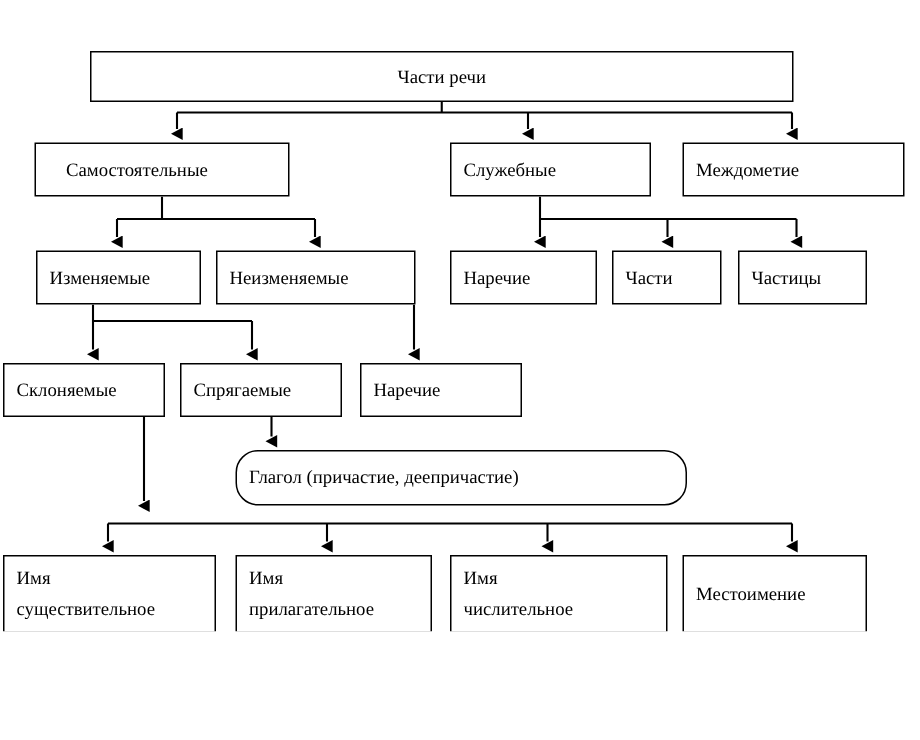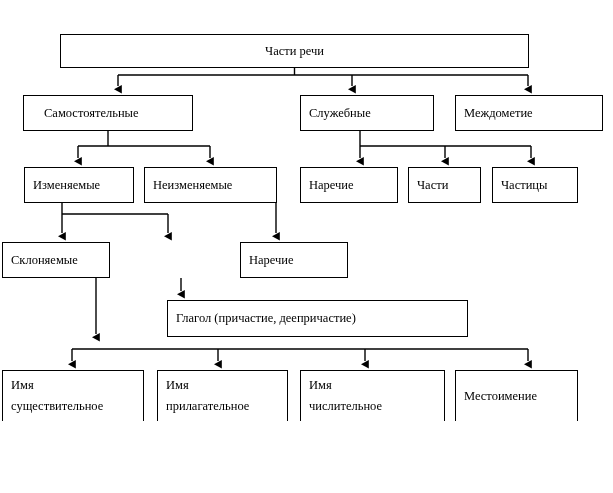--- a/index.html
+++ b/index.html
@@ -154,26 +154,29 @@
   </div>
 
   <div class="node align-left" style="left:492px; top:167px; width:86px; height:36px;">
     <span class="node-label">Частицы</span>
   </div>
 
   <div class="node align-left" style="left:2px; top:242px; width:108px; height:36px;">
     <span class="node-label">Склоняемые</span>
   </div>
 
+  <div class="node align-left" style="left:120px; top:242px; width:108px; height:36px;">
+    <span class="node-label">Спрягаемые</span>
+  </div>
 
   <div class="node align-left" style="left:240px; top:242px; width:108px; height:36px;">
     <span class="node-label">Наречие</span>
   </div>
 
-  <div class="node align-left" style="left:167px; top:300px; width:301px; height:37px;">
+  <div class="node align-left" style="left:157px; top:300px; width:301px; height:37px;border-radius:15px;">
     <span class="node-label">Глагол (причастие, деепричастие)</span>
   </div>
 
   <div class="node align-left two-line" style="left:2px; top:370px; width:142px; height:52px;">
     <span class="node-label">Имя
 существительное</span>
   </div>
 
   <div class="node align-left two-line" style="left:157px; top:370px; width:131px; height:52px;">
     <span class="node-label">Имя

